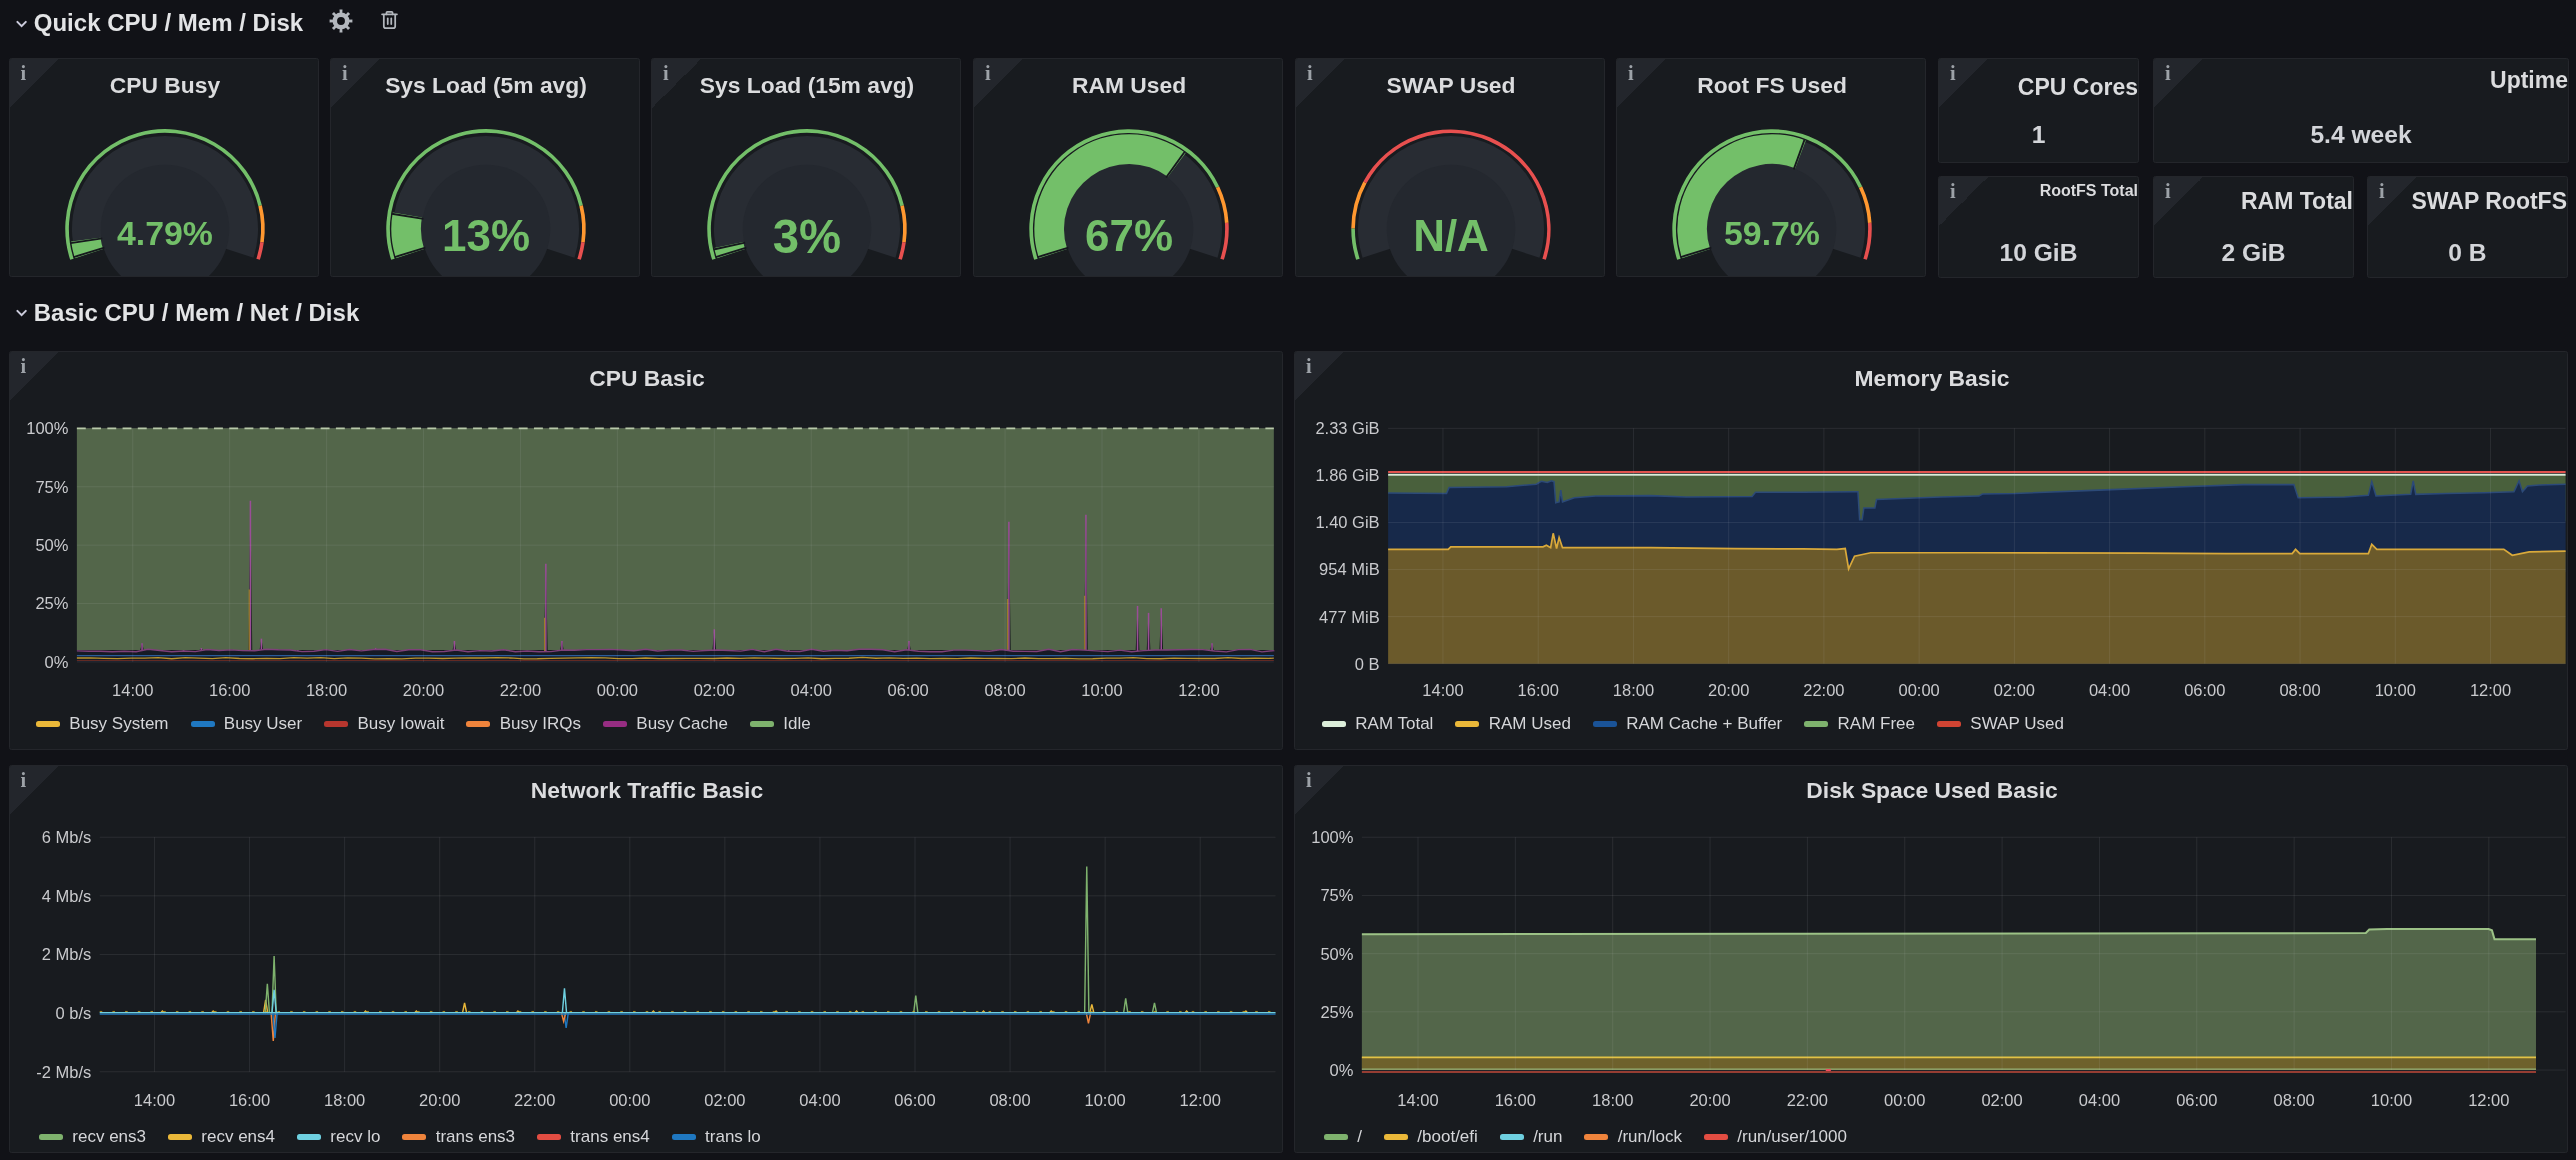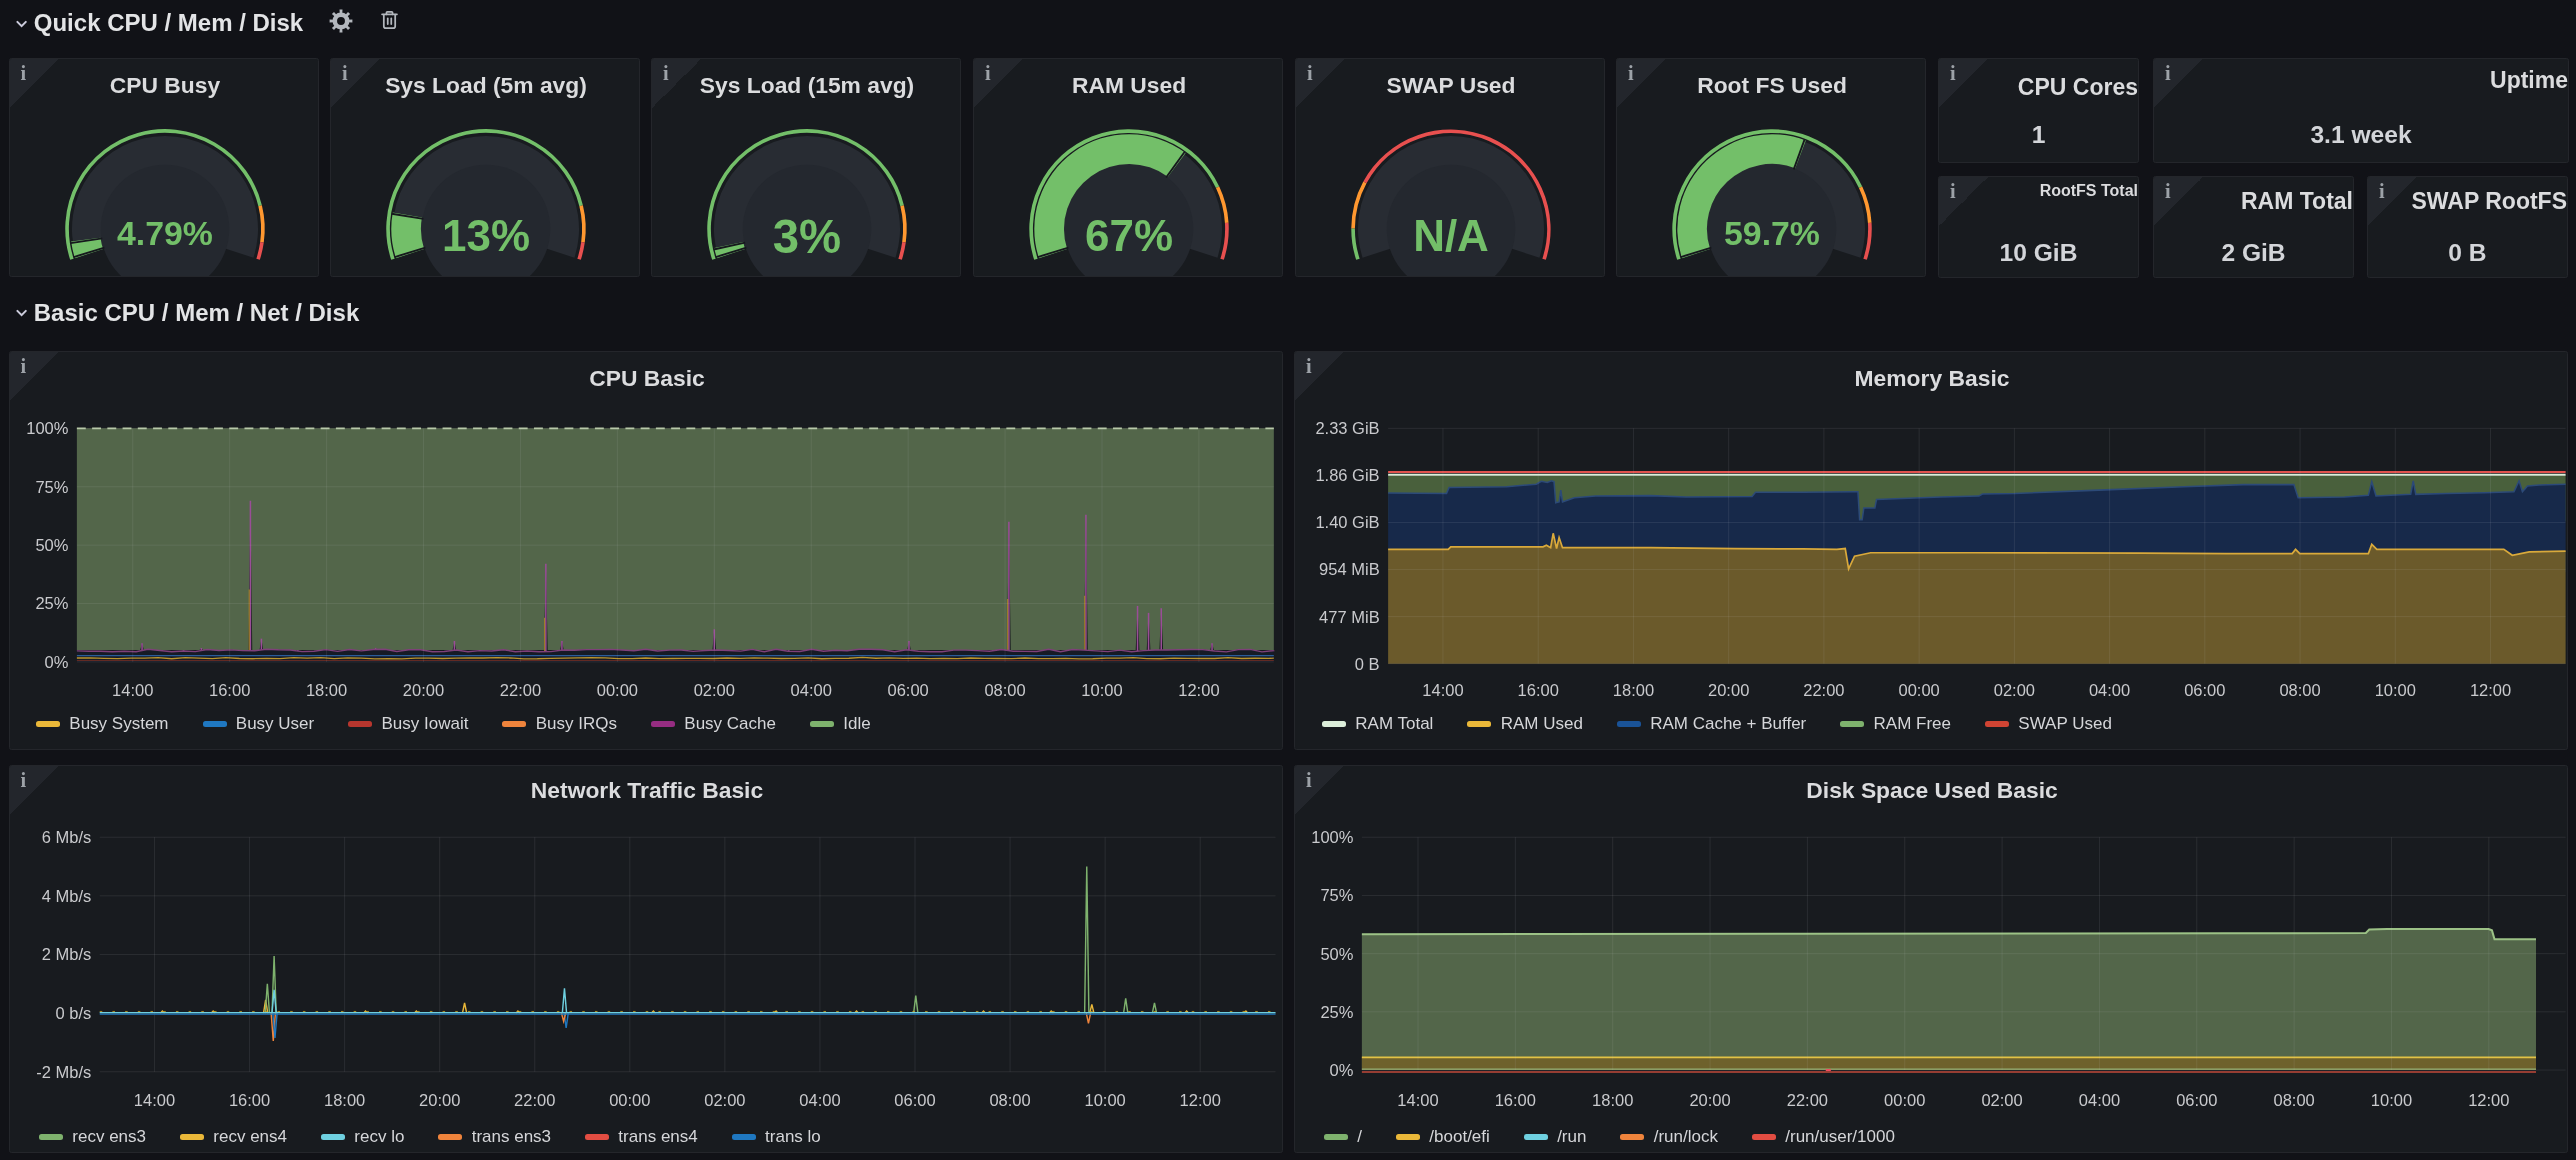--- a/index.html
+++ b/index.html
@@ -3,21 +3,21 @@
 <style>
 * { margin:0; padding:0; box-sizing:border-box; }
 html,body { width:2576px; height:1160px; background:#111217; font-family:"Liberation Sans",sans-serif; overflow:hidden; }
 .panel { position:absolute; background:#181B1F; border:0.8px solid #24262B; border-radius:2.5px; overflow:hidden; }
 .corner { position:absolute; left:0; top:0; width:49px; height:49px; background:linear-gradient(135deg,#23262C 50%,rgba(0,0,0,0) 50%); }
 .iicon { position:absolute; left:11px; top:3.4px; font-family:"Liberation Serif",serif; font-weight:700; font-size:20.3px; color:#9DA2A8; }
 .ptitle { position:absolute; width:100%; text-align:right; font-weight:600; color:#DBDCDE; line-height:1; }
 .pvalue { position:absolute; width:100%; text-align:center; font-weight:600; font-size:24.6px; color:#D3D5D9; line-height:1; }
 .hdr { position:absolute; display:flex; align-items:center; color:#E3E4E6; font-size:24px; font-weight:600; }
 .hdr svg { margin-right:5.1px; }
-.legend { position:absolute; display:flex; align-items:center; gap:34px; font-size:17px; color:#D5D6D9; }
+.legend { position:absolute; display:flex; align-items:center; gap:22px; font-size:17px; color:#D5D6D9; }
 .li { display:flex; align-items:center; }
 .sw { display:inline-block; width:24px; height:5.1px; border-radius:2.5px; margin-right:9.3px; }
 </style></head>
 <body>
 <div class="hdr" style="left:13.5px;top:9.3px">
     <svg width="15.2" height="15.2" viewBox="0 0 18 18">
       <path d="M 4 7 L 9 12 L 14 7" stroke="#CCCCDC" stroke-width="2.4" fill="none" stroke-linecap="round"></path>
     </svg>
     <span>Quick CPU / Mem / Disk</span>
   </div>
@@ -110,21 +110,21 @@
 <div class="panel" style="left:1938px;top:58px;width:201px;height:105px">
     <div class="corner"></div>
     <div class="iicon">i</div>
     <div class="ptitle" style="top:16.5px;font-size:23px">CPU Cores</div>
     <div class="pvalue" style="top:64px">1</div>
   </div>
 <div class="panel" style="left:2153px;top:58px;width:416px;height:105px">
     <div class="corner"></div>
     <div class="iicon">i</div>
     <div class="ptitle" style="top:10px;font-size:23px">Uptime</div>
-    <div class="pvalue" style="top:64px">3.1 week</div>
+    <div class="pvalue" style="top:64px">5.4 week</div>
   </div>
 <div class="panel" style="left:1938px;top:176px;width:201px;height:102px">
     <div class="corner"></div>
     <div class="iicon">i</div>
     <div class="ptitle" style="top:6px;font-size:16px">RootFS Total</div>
     <div class="pvalue" style="top:64px">10 GiB</div>
   </div>
 <div class="panel" style="left:2153px;top:176px;width:201px;height:102px">
     <div class="corner"></div>
     <div class="iicon">i</div>

